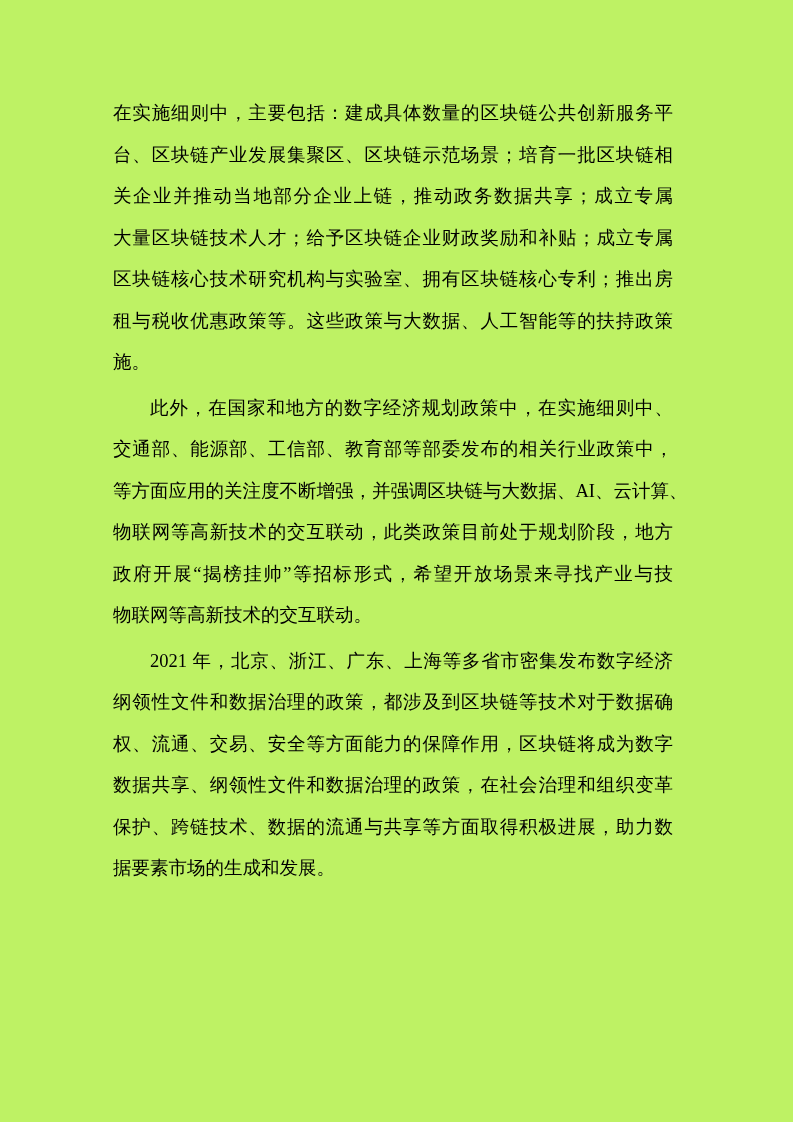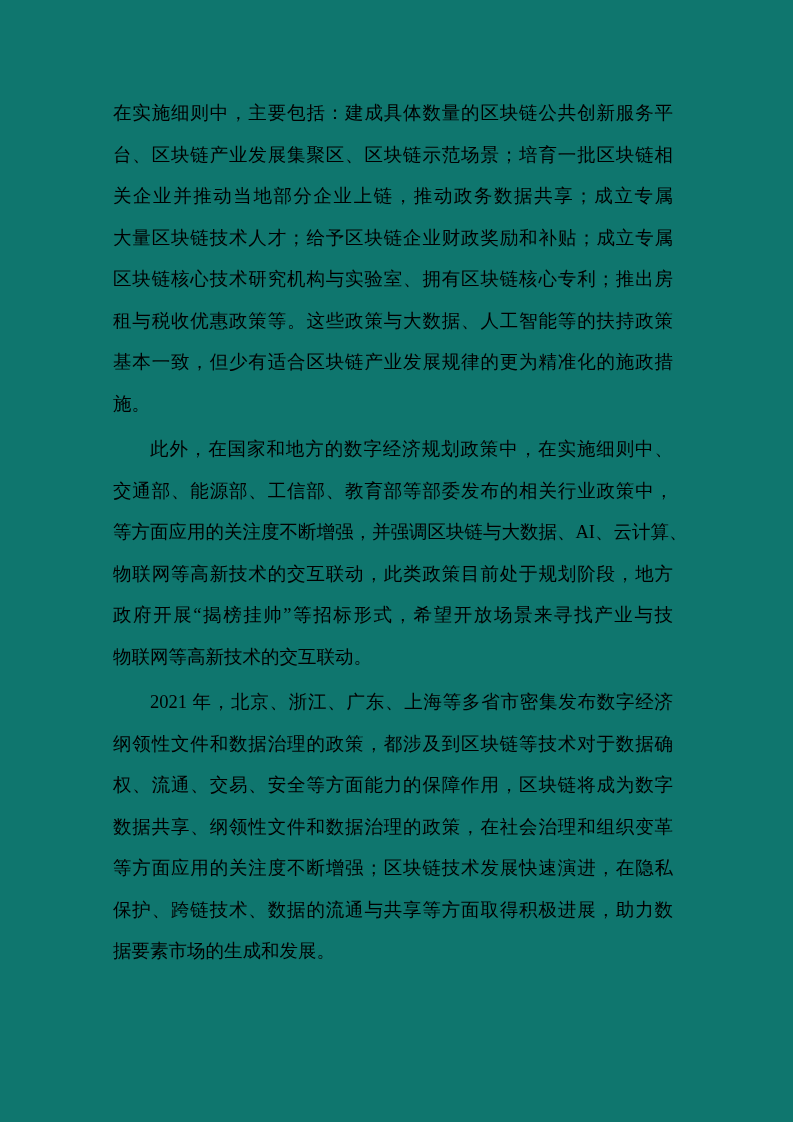--- a/index.html
+++ b/index.html
@@ -37,43 +37,41 @@
   .line.last {
     text-align-last: left;
   }
   .line.indent {
     text-indent: 2em;
   }
 </style>
 </head>
 <body>
 
-<div class="page" style="background: #0f766e;">
+<div class="page" style="background: #bef264;">
   <main class="doc-body" id="doc-body" style="color: rgb(0, 0, 0);">
       <div class="paragraph">
         <div class="line">在实施细则中，主要包括：建成具体数量的区块链公共创新服务平</div>
         <div class="line">台、区块链产业发展集聚区、区块链示范场景；培育一批区块链相</div>
         <div class="line">关企业并推动当地部分企业上链，推动政务数据共享；成立专属</div>
         <div class="line">大量区块链技术人才；给予区块链企业财政奖励和补贴；成立专属</div>
         <div class="line">区块链核心技术研究机构与实验室、拥有区块链核心专利；推出房</div>
         <div class="line">租与税收优惠政策等。这些政策与大数据、人工智能等的扶持政策</div>
-        <div class="line">基本一致，但少有适合区块链产业发展规律的更为精准化的施政措</div>
         <div class="line last">施。</div>
       </div>
       <div class="paragraph">
         <div class="line indent">此外，在国家和地方的数字经济规划政策中，在实施细则中、</div>
         <div class="line">交通部、能源部、工信部、教育部等部委发布的相关行业政策中，</div>
         <div class="line">等方面应用的关注度不断增强，并强调区块链与大数据、AI、云计算、</div>
         <div class="line">物联网等高新技术的交互联动，此类政策目前处于规划阶段，地方</div>
         <div class="line">政府开展“揭榜挂帅”等招标形式，希望开放场景来寻找产业与技</div>
         <div class="line last">物联网等高新技术的交互联动。</div>
       </div>
       <div class="paragraph">
         <div class="line indent">2021 年，北京、浙江、广东、上海等多省市密集发布数字经济</div>
         <div class="line">纲领性文件和数据治理的政策，都涉及到区块链等技术对于数据确</div>
         <div class="line">权、流通、交易、安全等方面能力的保障作用，区块链将成为数字</div>
         <div class="line">数据共享、纲领性文件和数据治理的政策，在社会治理和组织变革</div>
-        <div class="line">等方面应用的关注度不断增强；区块链技术发展快速演进，在隐私</div>
         <div class="line">保护、跨链技术、数据的流通与共享等方面取得积极进展，助力数</div>
         <div class="line last">据要素市场的生成和发展。</div>
       </div>
     </main>
 </div>
 
 </body></html>

